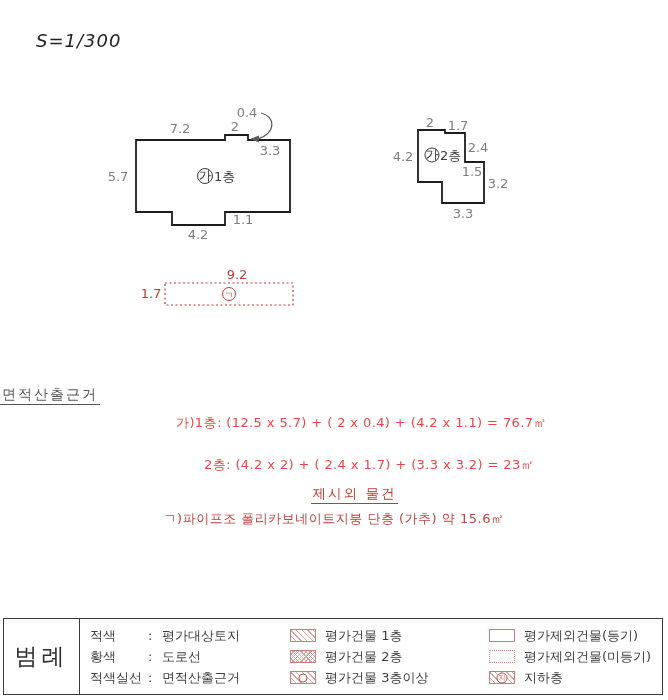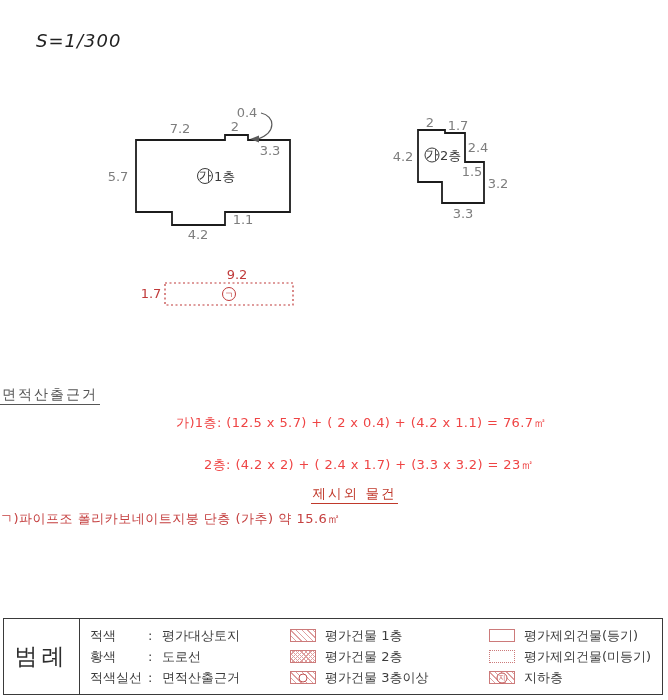--- a/index.html
+++ b/index.html
@@ -15,21 +15,21 @@
   .plan-label{fill:#3a3a3a;font-size:13px;}
   
   #area-title-wrap{left:0;top:386px;width:629px;text-align:left;color:#565656;font-size:14px;}
   #area-title-wrap span{border-bottom:1px solid #565656;padding:0 2px 2px 2px;letter-spacing:2px;}
   .calc-line{color:#ef4444;font-size:13px;letter-spacing:0.4px;white-space:pre;}
   #calc-line-1{left:176px;top:414px;}
   #calc-line-2{left:204px;top:434px;margin-top:22px;}
   
   #extra-title-wrap{left:0;top:485px;width:668px;text-align:center;color:#c0392b;font-size:13.5px;}
   #extra-title-wrap span{border-bottom:1px solid #c0392b;padding:0 2px 2px 2px;letter-spacing:2px;margin-left:41px;}
-  #extra-line-wrap{left:0;top:510px;width:668px;color:#c54040;font-size:13px;letter-spacing:0.5px;}
+  #extra-line-wrap{left:0;top:510px;width:668px;text-align:center;color:#c54040;font-size:13px;letter-spacing:0.5px;}
   
   #legend{left:3px;top:618px;width:658px;height:75px;border:1.5px solid #3a3a3a;background:#fff;}
   #legend-title-cell{left:0;top:0;width:75px;height:75px;border-right:1.5px solid #3a3a3a;
     display:flex;align-items:center;justify-content:center;font-family:Liberation Mono, monospace;}
   #legend-title{font-size:23px;color:#2e2e2e;letter-spacing:4px;}
   .lg-col{position:absolute;top:6px;}
   #lg-col-1{left:86px;}
   #lg-col-2{left:286px;}
   #lg-col-3{left:485px;}
   .lg-row{display:flex;align-items:center;height:21px;font-size:13px;color:#3d3d3d;}

